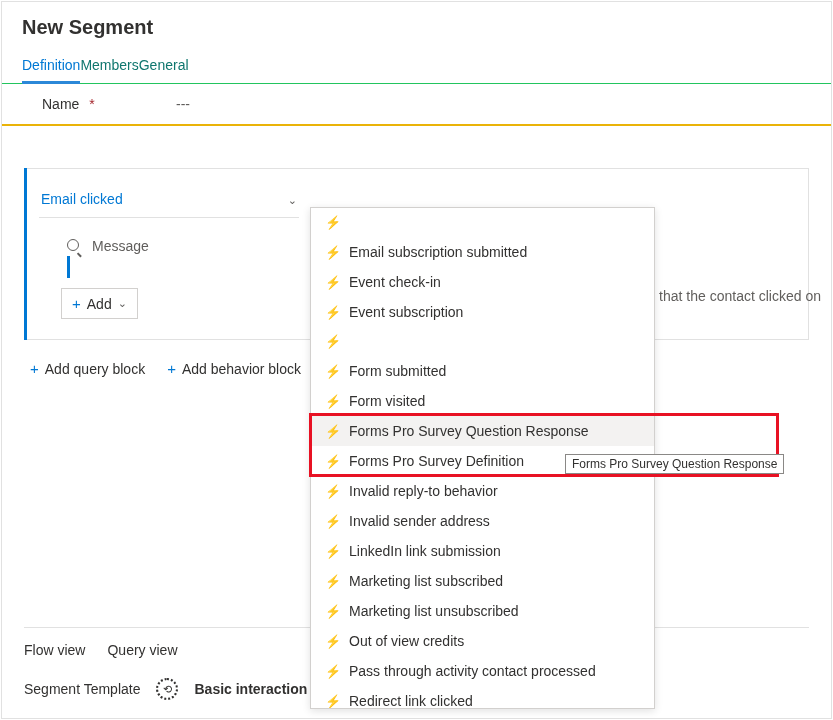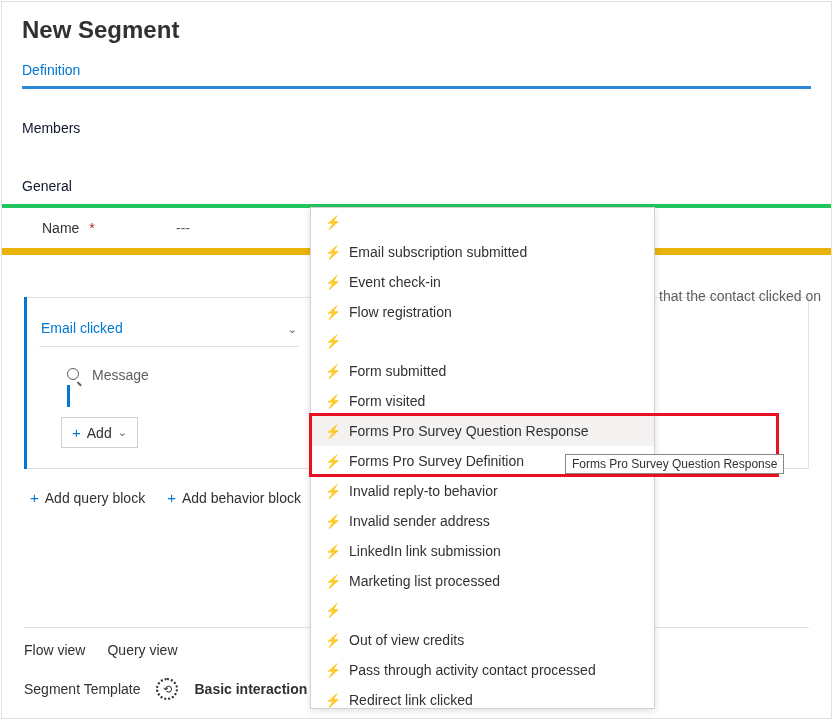--- a/index.html
+++ b/index.html
@@ -1,26 +1,26 @@
 <!DOCTYPE html>
 <html><head>
 <meta charset="utf-8">
 <style>
   * { box-sizing: border-box; margin: 0; padding: 0; font-family: "Segoe UI", Arial, sans-serif; }
   body { background: #fff; color: #323130; width: 833px; height: 720px; overflow: hidden; position: relative; }
   .frame { border: 1px solid #e1e1e1; width: 831px; height: 718px; margin: 1px; position: relative; }
 
-  .page-title { font-size: 24px; font-weight: 600; padding: 14px 20px 10px 20px; }
-
-  .tabs { display: flex; gap: 24px; padding: 0 20px; border-bottom: 4px solid #22c55e; flex-direction: column; }
-  .tab { padding: 8px 0 10px 0; font-size: 14px; color: #0f172a; cursor: pointer; position: relative; }
+  .page-title { font-size: 20px; font-weight: 600; padding: 14px 20px 10px 20px; }
+
+  .tabs { display: flex; padding: 0 20px; border-bottom: 1px solid #22c55e; }
+  .tab { padding: 8px 0 10px 0; font-size: 14px; color: #0f766e; cursor: pointer; position: relative; }
   .tab.active { color: #0078d4; }
   .tab.active::after { content: ""; position: absolute; left: 0; right: 0; bottom: -1px; height: 3px; background: #2b88d8; }
 
-  .name-row { display: flex; align-items: center; padding: 12px 20px 12px 40px; border-bottom: 7px solid #eab308; font-size: 14px; }
+  .name-row { display: flex; align-items: center; padding: 12px 20px 12px 40px; border-bottom: 2px solid #eab308; font-size: 14px; }
   .name-label { width: 120px; color: #323130; }
   .req { color: #a4262c; margin-left: 6px; }
   .name-value { color: #605e5c; margin-left: 14px; }
 
   .canvas { padding: 42px 22px; position: relative; }
   .block { border: 1px solid #e1e1e1; position: relative; padding: 16px 18px 20px 14px; }
   .block-accent { position: absolute; left: -1px; top: -1px; bottom: -1px; width: 3px; background: #0078d4; }
 
   .dropdown-field { display: flex; align-items: flex-end; justify-content: space-between; border-bottom: 1px solid #e1e1e1; padding: 6px 2px 10px 2px; width: 260px; color: #0078d4; font-size: 14px; cursor: pointer; }
   .chev { color: #605e5c; font-size: 11px; }
@@ -137,21 +137,21 @@
         <div class="menu-item">
           <span class="bolt">⚡</span>
           <span>Email subscription submitted</span>
         </div>
         <div class="menu-item">
           <span class="bolt">⚡</span>
           <span>Event check-in</span>
         </div>
         <div class="menu-item">
           <span class="bolt">⚡</span>
-          <span>Flow registration</span>
+          <span>Event subscription</span>
         </div>
         <div class="menu-item">
           <span class="bolt">⚡</span>
         </div>
         <div class="menu-item">
           <span class="bolt">⚡</span>
           <span>Form submitted</span>
         </div>
         <div class="menu-item">
           <span class="bolt">⚡</span>
@@ -172,24 +172,25 @@
         <div class="menu-item">
           <span class="bolt">⚡</span>
           <span>Invalid sender address</span>
         </div>
         <div class="menu-item">
           <span class="bolt">⚡</span>
           <span>LinkedIn link submission</span>
         </div>
         <div class="menu-item">
           <span class="bolt">⚡</span>
-          <span>Marketing list processed</span>
-        </div>
-        <div class="menu-item">
-          <span class="bolt">⚡</span>
+          <span>Marketing list subscribed</span>
+        </div>
+        <div class="menu-item">
+          <span class="bolt">⚡</span>
+          <span>Marketing list unsubscribed</span>
         </div>
         <div class="menu-item">
           <span class="bolt">⚡</span>
           <span>Out of view credits</span>
         </div>
         <div class="menu-item">
           <span class="bolt">⚡</span>
           <span>Pass through activity contact processed</span>
         </div>
         <div class="menu-item">

